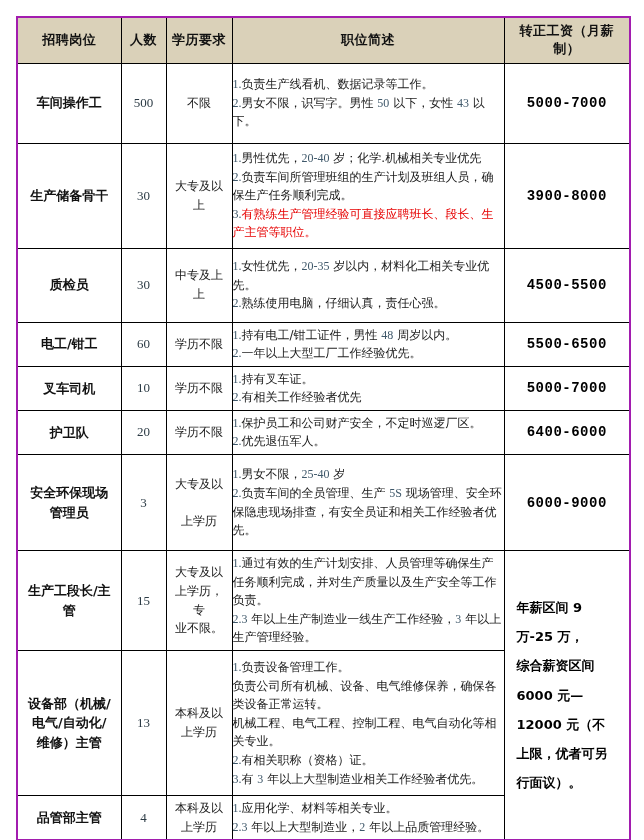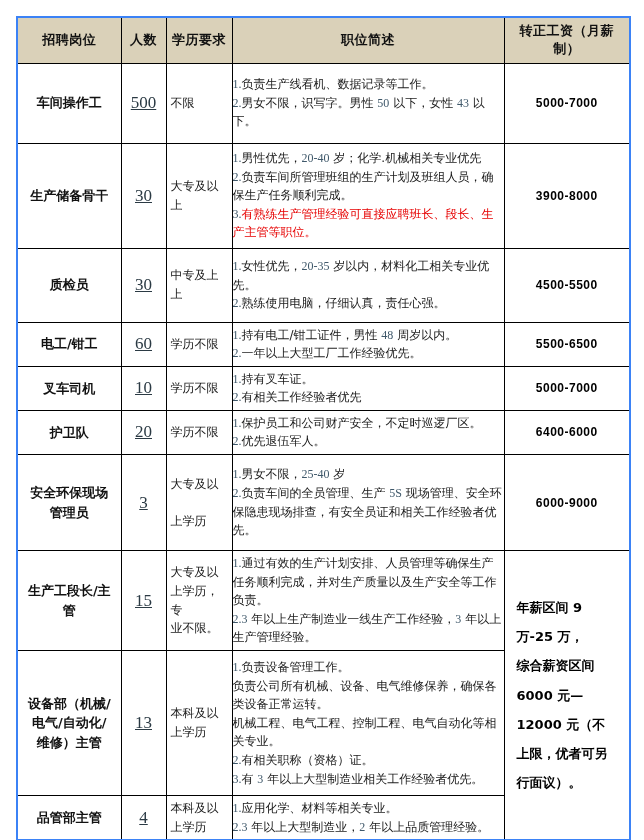--- a/index.html
+++ b/index.html
@@ -9,50 +9,49 @@
     color:#1a1a1a;
     -webkit-font-smoothing:antialiased;
   }
   .page { position:relative; width:644px; height:840px; background:#ffffff; overflow:hidden; }
 
   table.recruit {
     position:absolute; left:16px; top:16px;
     width:613px;
     border-collapse:collapse;
     table-layout:fixed;
-    border:2px solid #3b82f6;
+    border:2px solid #a21caf;
   }
   th, td { border:1px solid #000; padding:2px 4px; overflow:hidden; vertical-align:middle; }
 
   th.hdr {
     background:#dad1b9;
     font-size:13px; font-weight:bold; color:#111;
     text-align:center;
     letter-spacing:0.5px;
   }
 
   td.position {
     font-weight:bold; font-size:13px; text-align:center;
     white-space:pre-line; line-height:1.5; color:#111;
   }
   td.count {
-    text-align:center; font-size:17px; color:#2b3a44;
+    text-align:center; font-size:13px; color:#2b3a44;
     font-family:"Liberation Serif", serif;
-    text-decoration:underline;
   }
   td.edu {
-    font-size:12px; color:#1a1a1a;
+    text-align:center; font-size:12px; color:#1a1a1a;
     white-space:pre-line; line-height:1.55;font-family:Liberation Serif, serif;
   }
   td.desc { font-size:12px; line-height:1.55; padding:3px 0; }
   .desc-line { text-align:left; }
 
   td.salary {
-    text-align:center; font-weight:bold; font-size:12px; color:#000;
-    font-family:Liberation Sans, sans-serif;
+    text-align:center; font-weight:bold; font-size:14px; color:#000;
+    font-family:Liberation Mono, monospace;
     letter-spacing:0.5px;
   }
   td.salary-merged {
     text-align:left; font-weight:bold; font-size:13px; color:#000;
     line-height:2.25; padding:4px 12px; vertical-align:middle;
   }
   .num { color:#3f586a; font-family:"Liberation Serif", serif; }
 
   
   tr.rh-hdr { height:46px; }

